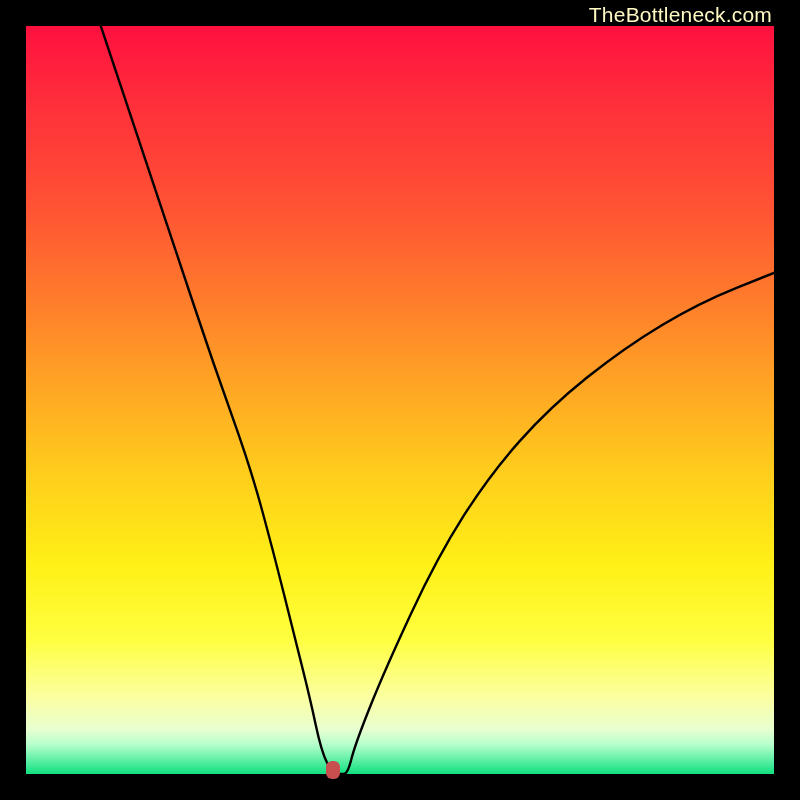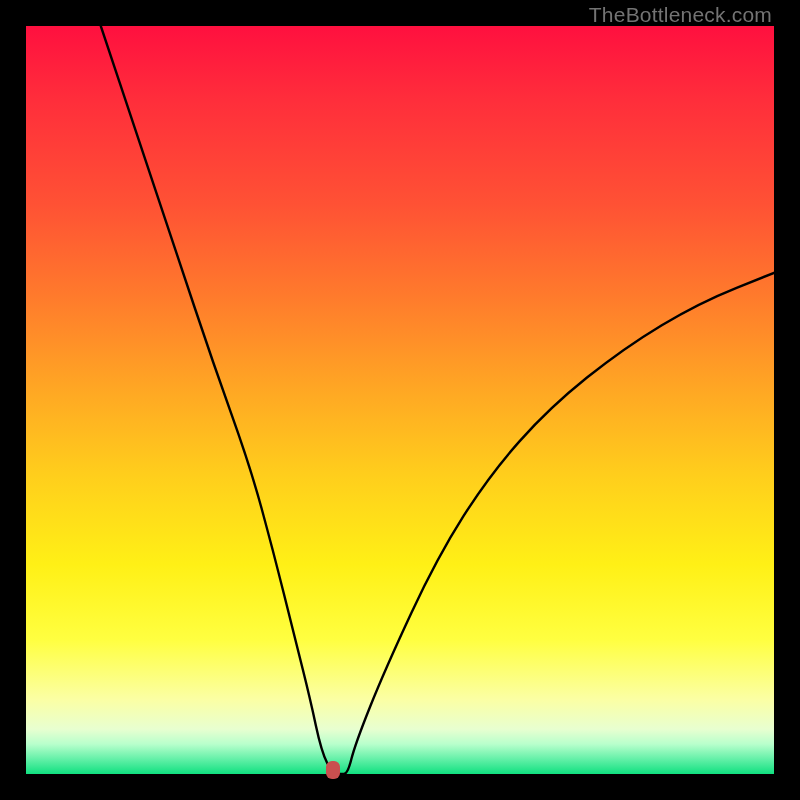--- a/index.html
+++ b/index.html
@@ -35,21 +35,21 @@
       #e8ffd0 94%,
       #b8ffcc 96%,
       #64f0a8 98%,
       #10e080 100%
     );
   }
   .watermark {
     position: absolute;
     top: 3px;
     right: 28px;
-    color: #737373;
+    color: #fef9c3;
     font-size: 21px;
     font-weight: 500;
     letter-spacing: 0.2px;
   }
   svg.curve {
     position: absolute;
     inset: 0;
   }
   .marker {
     position: absolute;

